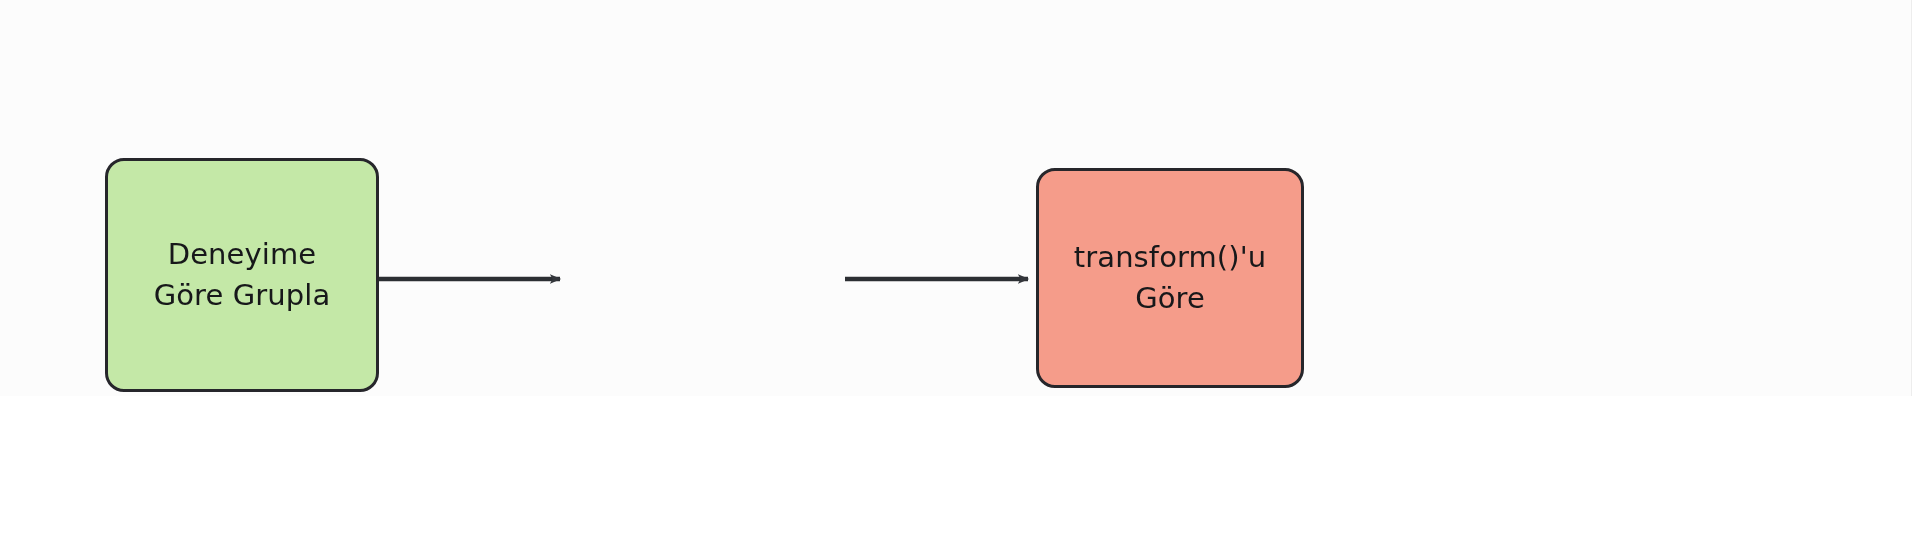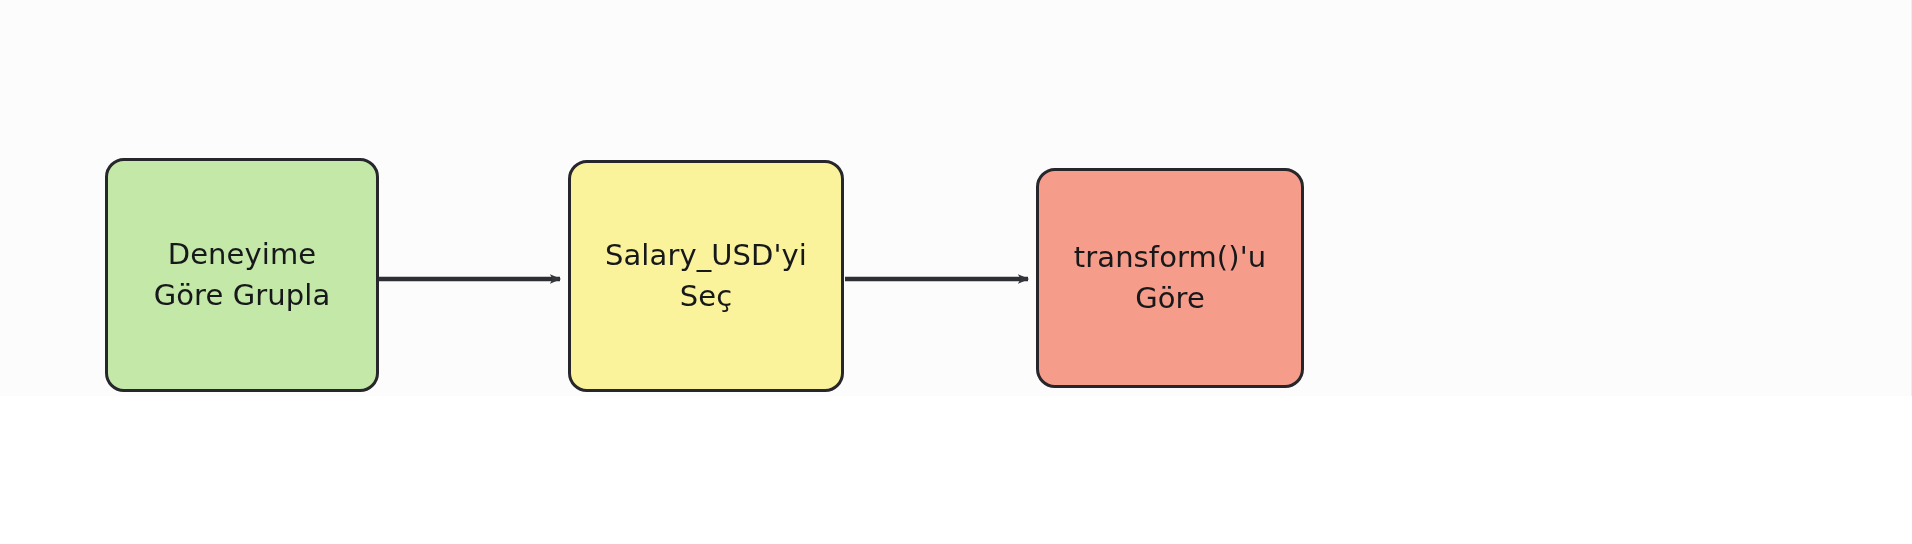--- a/index.html
+++ b/index.html
@@ -101,24 +101,20 @@
       <g>
         <line x1="845" y1="279" x2="1028" y2="279" stroke="#2c2f33" stroke-width="4.5" marker-end="url(#arrowhead)"></line>
       </g>
     </svg>
 
     <div class="node" id="node-group">
       <span class="node-label">Deneyime
 Göre Grupla</span>
     </div>
 
-    <div class="node" id="node-select">
-      <span class="node-label">Salary_USD'yi
-Seç</span>
-    </div>
 
     <div class="node" id="node-transform">
       <span class="node-label">transform()'u
 Göre</span>
     </div>
 
   </div>
 </div>
 
 </body></html>

